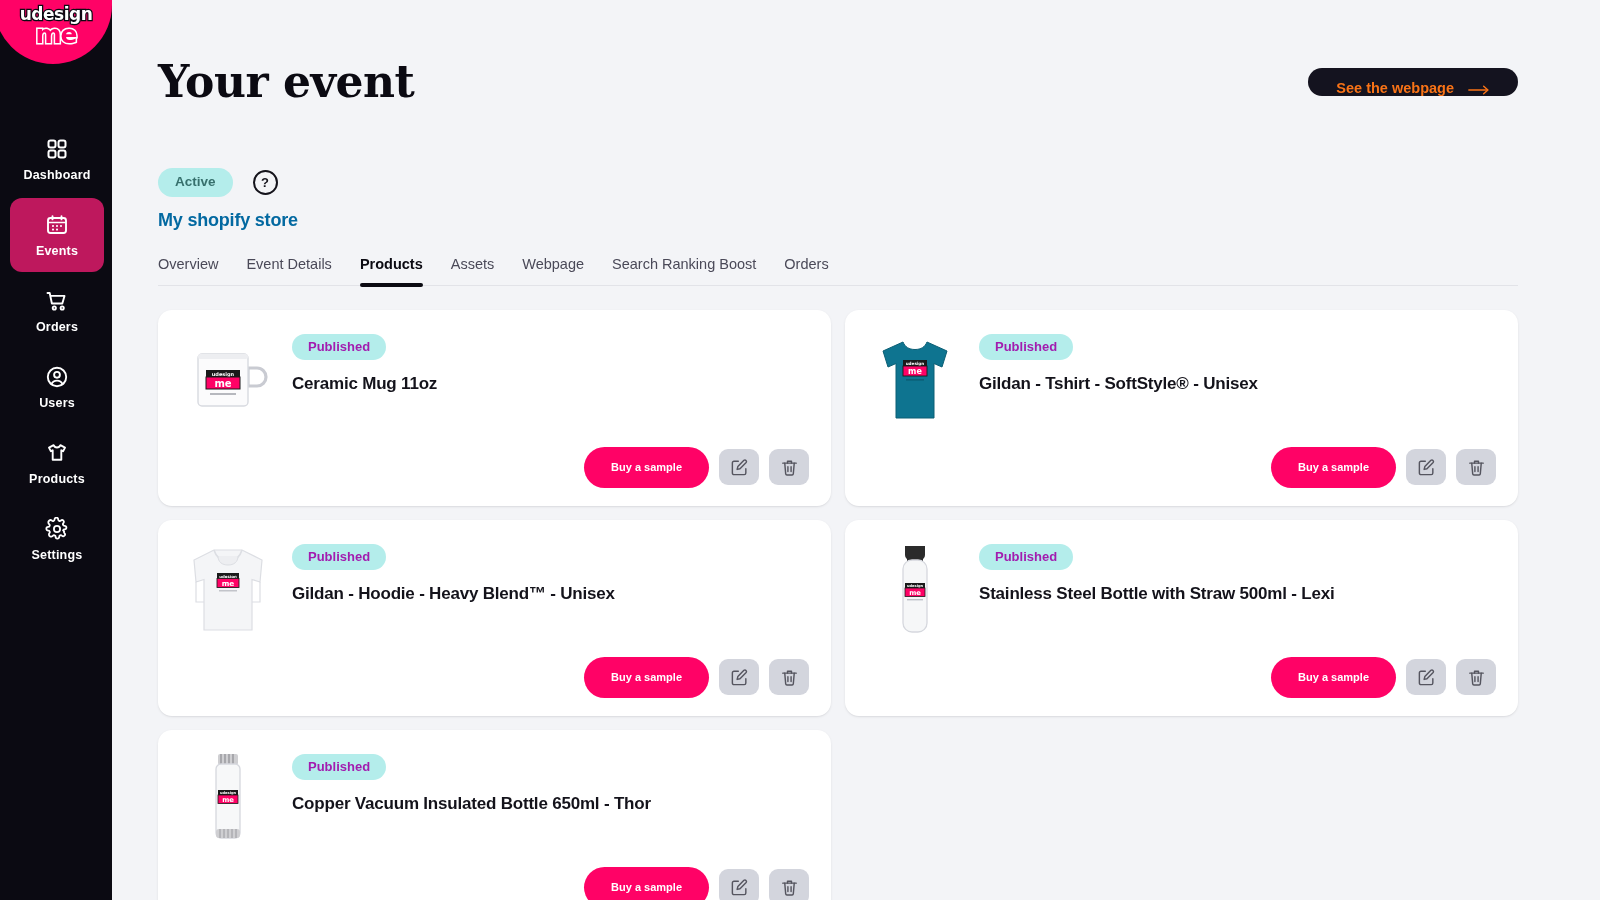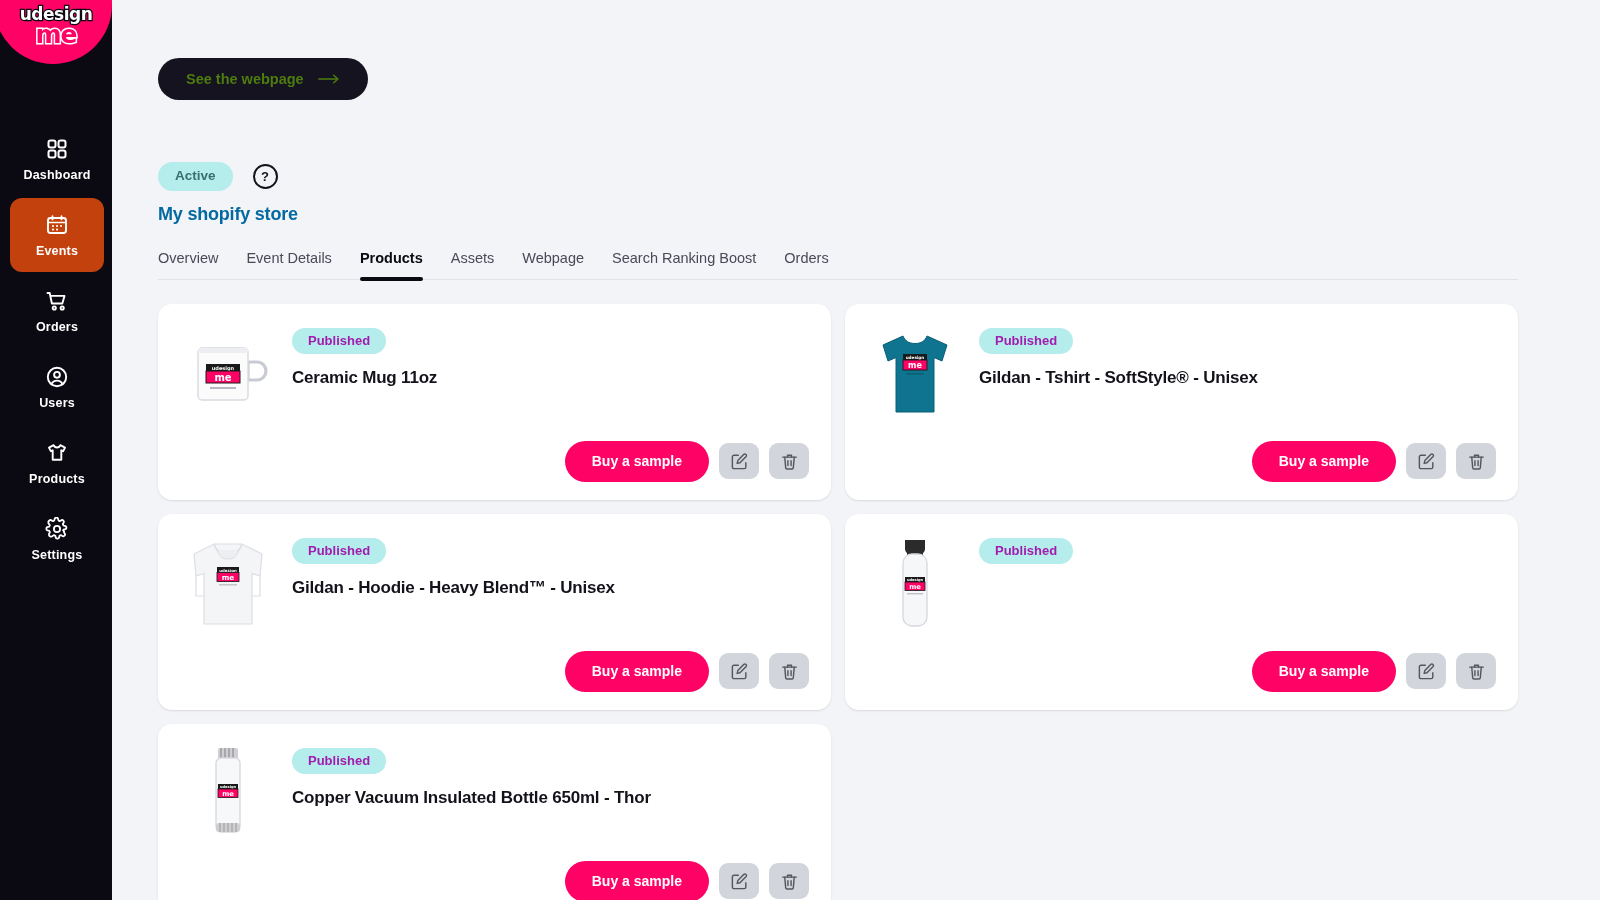--- a/index.html
+++ b/index.html
@@ -94,21 +94,21 @@
     height: 74px;
     border-radius: 12px;
     display: flex;
     flex-direction: column;
     align-items: center;
     justify-content: center;
     gap: 7px;
     cursor: pointer;
     margin-bottom: 0;
   }
-  .nav-item.active { background: #c2410c; }
+  .nav-item.active { background: #be185d; }
   .nav-item + .nav-item { margin-top: 2px; }
 
   .nav-icon {
     width: 24px;
     height: 24px;
     display: block;
     color: #FFFFFF;
   }
   .nav-icon svg { width: 24px; height: 24px; display: block; }
 
@@ -143,31 +143,31 @@
     font-family: "DejaVu Serif", serif;
     font-weight: 700;
     font-size: 44px;
     letter-spacing: -0.5px;
     color: #0B0A12;
     line-height: 1.1;
   }
 
   .see-webpage-btn {
     background: #14131F;
-    color: #4d7c0f;
+    color: #f97316;
     border: none;
     border-radius: 30px;
-    height: 42px;
+    height: 28px;
     padding: 0 28px;
     font-family: "Liberation Sans", sans-serif;
     font-size: 14.5px;
     font-weight: 700;
     cursor: pointer;
     display: inline-flex;
-    align-items: center;
+    align-items: flex-end;
     gap: 14px;
     white-space: nowrap;
   }
   .arrow-icon { display: inline-flex; align-items: center; }
   .arrow-icon svg { width: 22px; height: 12px; display: block; }
 
   
   .status-row {
     display: flex;
     align-items: center;
@@ -307,21 +307,21 @@
   }
 
   .buy-btn {
     background: #FF0266;
     color: #FFFFFF;
     border: none;
     border-radius: 22px;
     height: 41px;
     padding: 0 27px;
     font-family: "Liberation Sans", sans-serif;
-    font-size: 14px;
+    font-size: 11px;
     font-weight: 700;
     cursor: pointer;
     white-space: nowrap;
   }
 
   .icon-btn {
     width: 40px;
     height: 36px;
     border-radius: 9px;
     background: #D3D5DD;
@@ -423,20 +423,21 @@
         <span class="nav-label">Settings</span>
       </div>
 
     </nav>
   </aside>
 
   <main class="main">
     <div class="content">
 
       <div class="page-head">
+        <h1 class="page-title">Your event</h1>
         <button class="see-webpage-btn">
           <span>See the webpage</span>
           <span class="arrow-icon">
             <svg viewBox="0 0 26 12" fill="none" stroke="currentColor" stroke-width="1.7" stroke-linecap="round" stroke-linejoin="round">
               <path d="M1 6h22"></path>
                 <path d="M18.5 1.5 23.5 6l-5 4.5"></path>
             </svg>
           </span>
         </button>
       </div>
@@ -594,20 +595,21 @@
                 <rect x="36" y="20" width="24" height="72" rx="9" fill="#F6F7F8" stroke="#D6D8DE" stroke-width="1.3"></rect>
                 <rect x="38" y="43" width="20" height="5" fill="#1A1A1A"></rect>
                 <text x="48" y="47.2" font-family="DejaVu Sans, sans-serif" font-size="3.6" font-weight="700" fill="#FFFFFF" text-anchor="middle">udesign</text>
                 <rect x="38" y="48" width="20" height="8.5" fill="#FF0266" stroke="#1A1A1A" stroke-width="0.8"></rect>
                 <text x="48" y="55" font-family="DejaVu Sans, sans-serif" font-size="6.8" font-weight="700" fill="#FFFFFF" text-anchor="middle">me</text>
                 <rect x="40" y="59" width="16" height="1.4" fill="#BFC1C7"></rect>
               </svg>
             </div>
             <div class="card-info">
               <span class="badge-published">Published</span>
+              <div class="product-name">Stainless Steel Bottle with Straw 500ml - Lexi</div>
             </div>
           </div>
           <div class="card-actions">
             <button class="buy-btn">Buy a sample</button>
             <button class="icon-btn">
               <span>
                 <svg viewBox="0 0 24 24" fill="none" stroke="currentColor" stroke-width="1.8" stroke-linecap="round" stroke-linejoin="round">
                   <path d="M20 13.5V19a2 2 0 0 1-2 2H5a2 2 0 0 1-2-2V6a2 2 0 0 1 2-2h5.5"></path>
                   <path d="M17.6 2.9a2 2 0 0 1 2.8 2.8L12.6 13.5l-3.6.9.9-3.6z"></path>
                 </svg>

